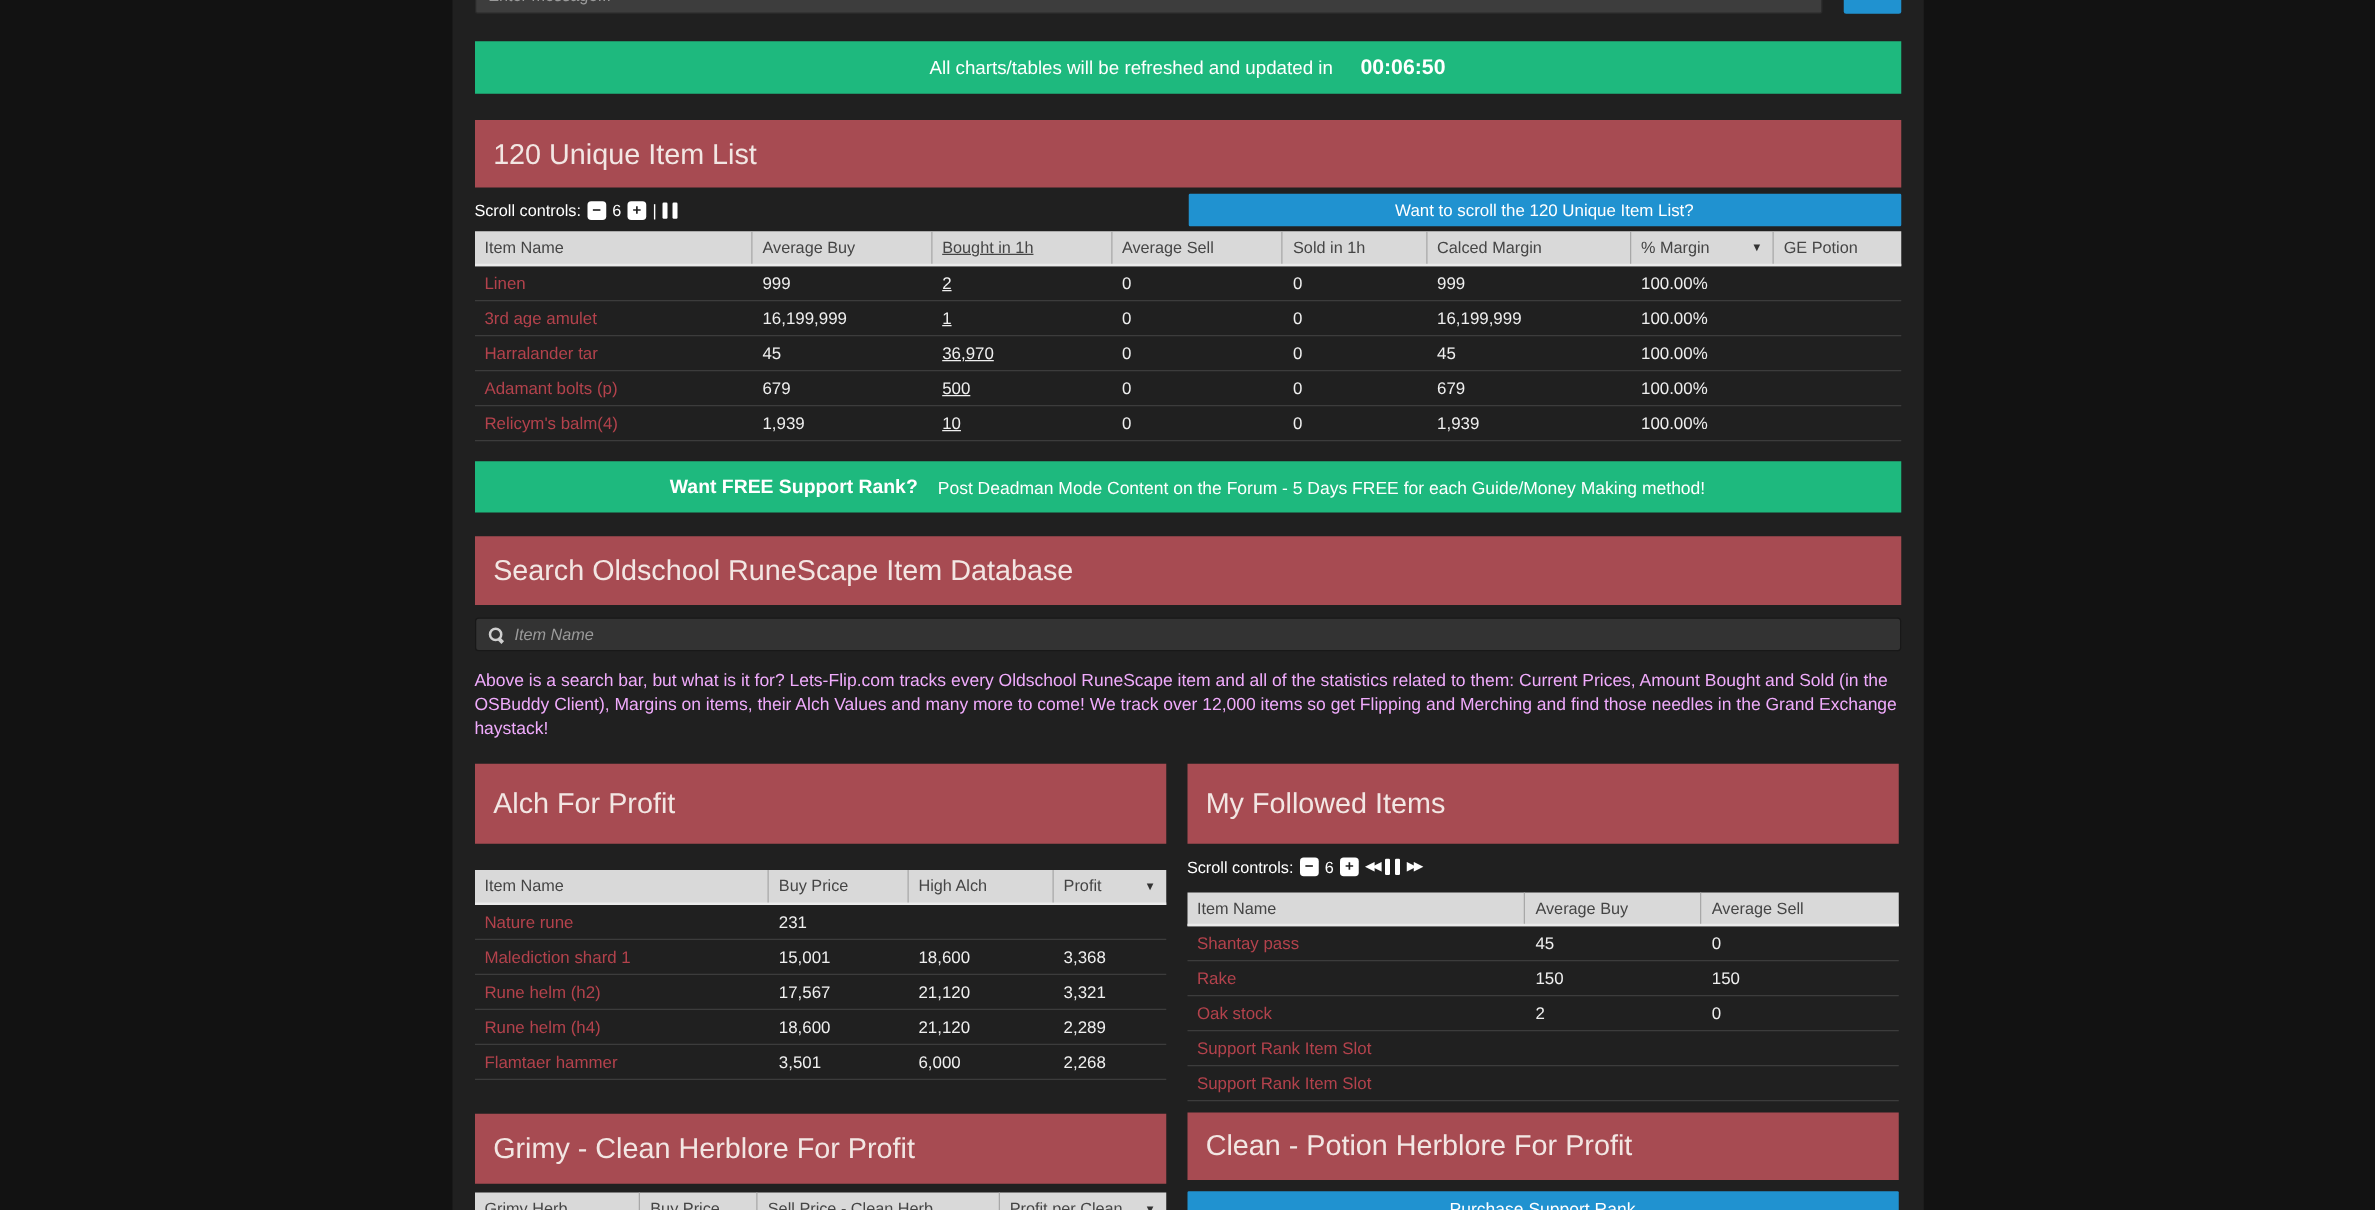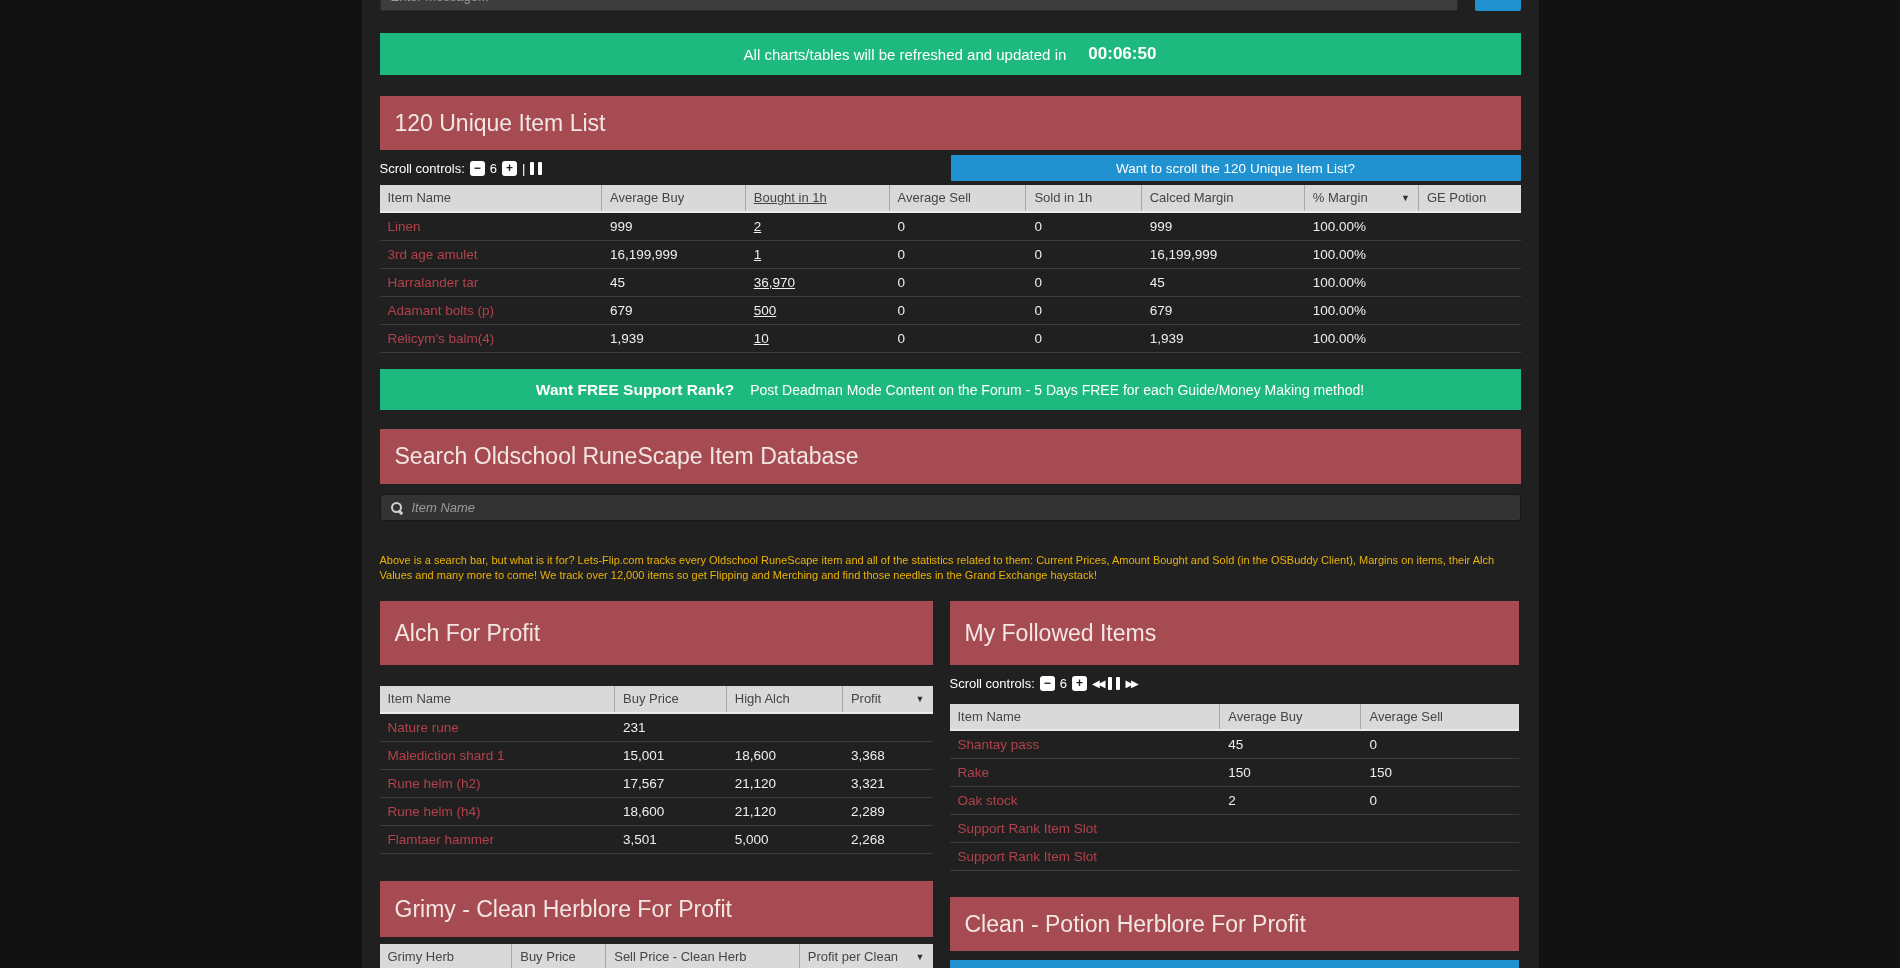--- a/index.html
+++ b/index.html
@@ -96,36 +96,36 @@
   }
   .mag-icon::after {
     content:""; position:absolute; width:2.5px; height:5px; background:#cfcfcf;
     transform:rotate(-45deg); bottom:0px; right:2px;
   }
   .search-input {
     flex:1; background:transparent; border:none; outline:none; color:#ddd;
     font-size:13px; font-style:italic; margin-left:8px; font-family:"Liberation Sans", sans-serif;
   }
   .search-input::placeholder { color:#9a9a9a; }
-  .desc { margin-top:32px; font-size:11px; line-height:1.37; color:#eab308; }
+  .desc { margin-top:14px; font-size:14px; line-height:1.37; color:#f0abfc; }
 
   
   .cols { margin-top:18px; display:flex; gap:17px; align-items:flex-start; }
   .col-left { width:553px; flex:0 0 auto; }
   .col-right { width:569px; flex:0 0 auto; }
   .panel-sub { height:64px; }
   .tbl-alch { margin-top:21px; }
   .cal-0{width:42.6%;} .cal-1{width:20.2%;} .cal-2{width:21.0%;} .cal-3{width:16.2%;}
   .scroll-row-f { margin-top:10px; height:17px; display:flex; align-items:center; }
   .tbl-followed { margin-top:12px; }
   .cf-0{width:47.6%;} .cf-1{width:24.8%;} .cf-2{width:27.6%;}
   .panel-grimy { margin-top:27px; height:56px; }
   .tbl-grimy { margin-top:7px; }
   .cg-0{width:24%;} .cg-1{width:17%;} .cg-2{width:35%;} .cg-3{width:24%;}
-  .panel-clean { margin-top:26px; height:54px; }
+  .panel-clean { margin-top:9px; height:54px; }
   .btn-purchase { margin-top:9px; width:100%; height:28px; display:block; font-size:14px; }
 </style>
 </head>
 <body>
 
 <div class="page">
 
   <div class="chat-row">
     <input class="chat-input" type="text" placeholder="Enter message..." style="">
     <button class="chat-send">
@@ -270,21 +270,21 @@
         </div>
         <div class="tbl-row">
           <div class="td item-link cal-0">Rune helm (h4)</div>
           <div class="td cal-1">18,600</div>
           <div class="td cal-2">21,120</div>
           <div class="td cal-3">2,289</div>
         </div>
         <div class="tbl-row">
           <div class="td item-link cal-0">Flamtaer hammer</div>
           <div class="td cal-1">3,501</div>
-          <div class="td cal-2">5,000</div>
+          <div class="td cal-2">6,000</div>
           <div class="td cal-3">2,268</div>
         </div>
       </div>
 
       <div class="panel-red panel-grimy">
         <span>Grimy - Clean Herblore For Profit</span>
       </div>
       <div class="tbl tbl-grimy">
         <div class="tbl-head">
           <div class="th cg-0">Grimy Herb</div>

